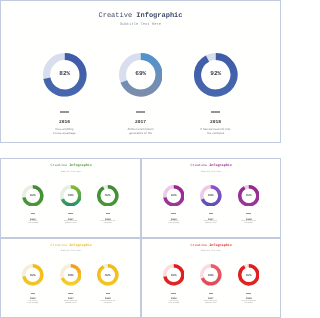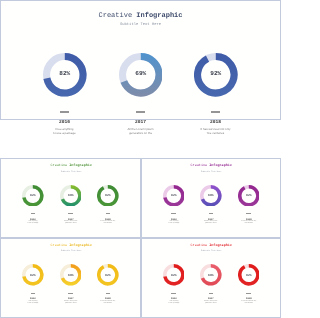--- a/index.html
+++ b/index.html
@@ -24,21 +24,21 @@
   .pct{position:absolute;left:0;right:0;text-align:center;font-weight:700;color:#3a3f4a;font-family:"Liberation Mono",monospace;}
   .dash{position:absolute;}
   .yr{position:absolute;left:0;right:0;text-align:center;font-weight:700;color:#3a3a3a;font-family:"Liberation Mono",monospace;}
   .desc{position:absolute;left:0;right:0;text-align:center;color:#828282;font-family:"Liberation Sans",sans-serif;}
 </style>
 </head>
 <body>
 
 <div class="page">
   <div id="slides-root">
-      <div class="slide slide-main" style="left:0px;top:0px;width:281px;height:120px">
+      <div class="slide slide-main" style="left:0px;top:0px;width:281px;height:143px">
         <div class="frame"></div>
       <div class="content" style="left:0px;top:0px;width:281px;height:158px">
           <div class="hdr" style="top:11.8px">
      <div class="title" style="font-size:7px;letter-spacing:0;color:#3f4c6b">
        <span class="lt">Creative</span>
        <span class="bd">Infographic</span>
      </div>
      <div class="sub" style="font-size:3.8px;letter-spacing:0;margin-top:3px">Subtitle Text Here</div>
   </div>
           <div class="col" style="left:-75.6px;top:0;width:281px">

